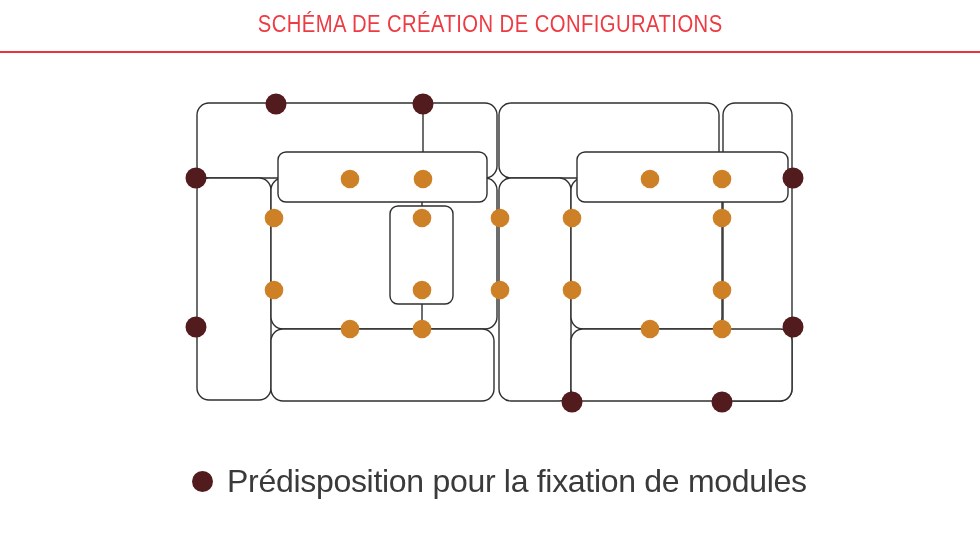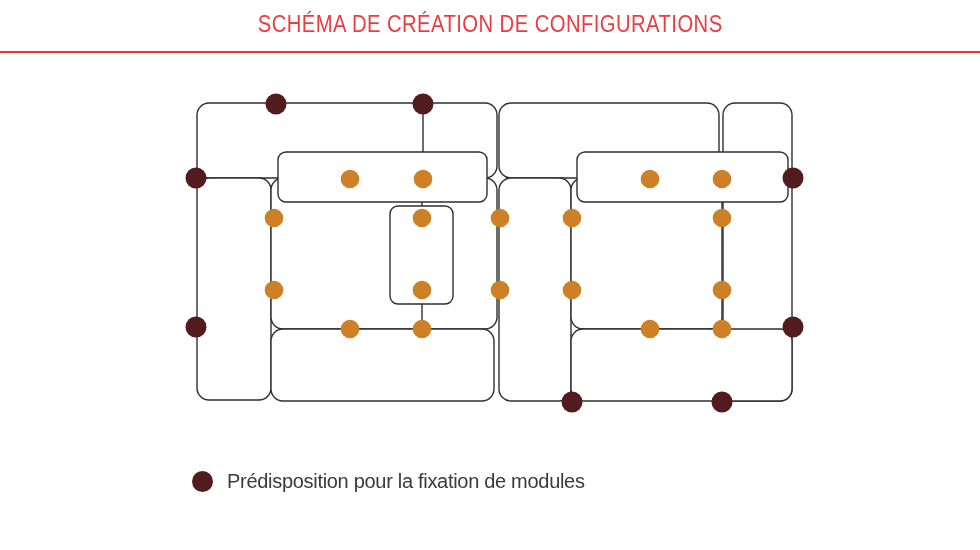--- a/index.html
+++ b/index.html
@@ -16,21 +16,21 @@
   .header-title .squeeze{
     display:inline-block;transform:scaleX(.88);transform-origin:center;
   }
   .header-rule{
     position:absolute;top:51px;left:0;width:980px;height:2px;border:0;
   }
   #diagram-svg{position:absolute;left:0;top:0;}
   .legend{position:absolute;left:192px;top:459px;}
   .legend-row{display:flex;align-items:center;height:45px;}
   .legend-dot{width:21px;height:21px;border-radius:50%;margin-right:14px;flex:0 0 auto;}
-  .legend-label{font-size:20px;color:#3a3a3a;letter-spacing:-.3px;white-space:nowrap;}
+  .legend-label{font-size:32px;color:#3a3a3a;letter-spacing:-.3px;white-space:nowrap;}
 </style>
 </head>
 <body>
 
 <div class="header-title" style="color: rgb(238, 58, 66);">
   <span class="squeeze">SCHÉMA DE CRÉATION DE CONFIGURATIONS</span>
 </div>
 <div class="header-rule" style="background: rgb(232, 52, 60);"></div>
 
 <svg id="diagram-svg" width="980" height="550" viewBox="0 0 980 550">

